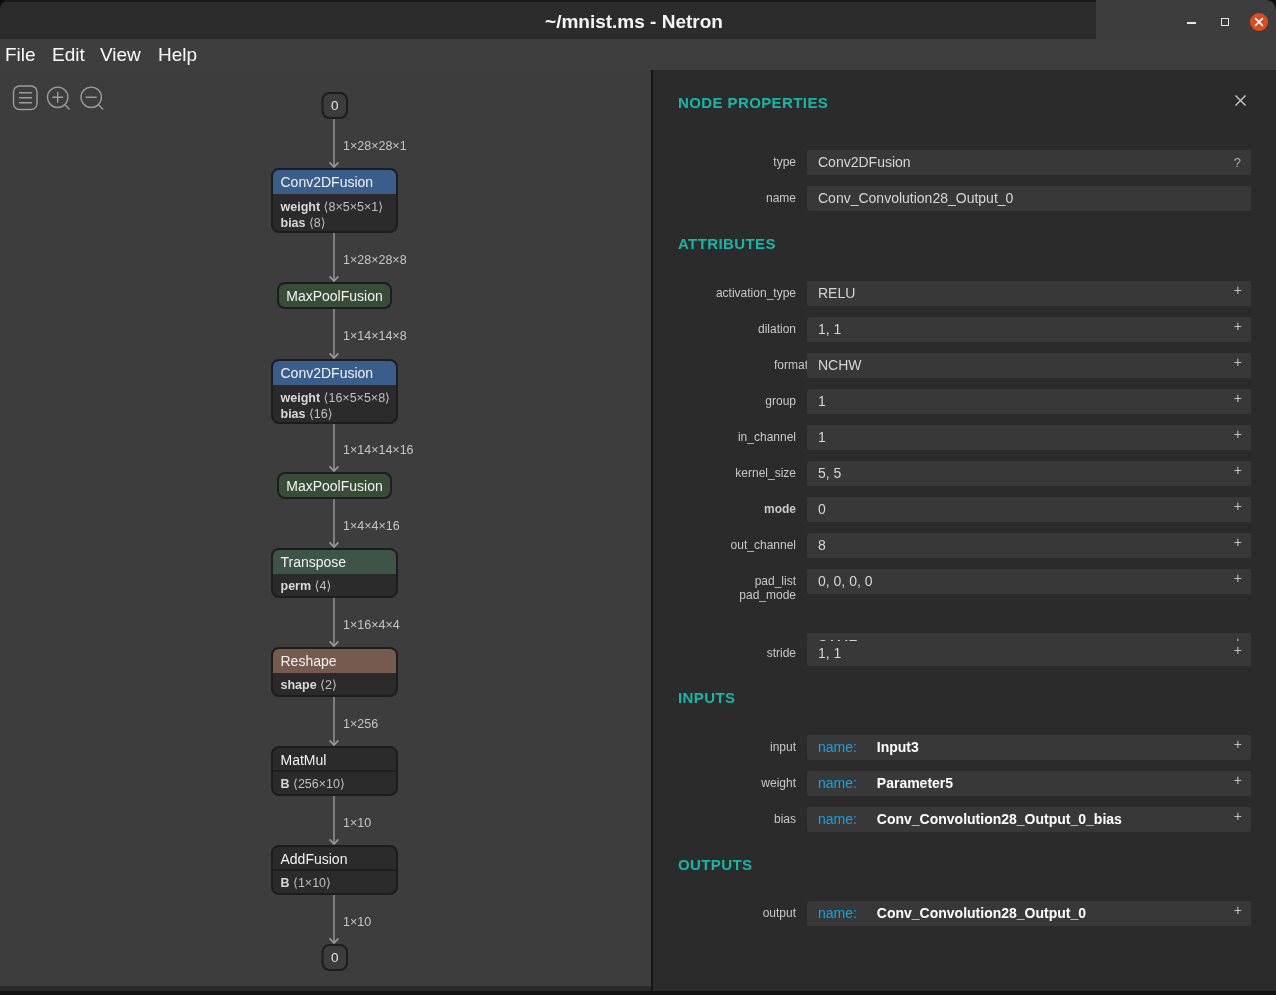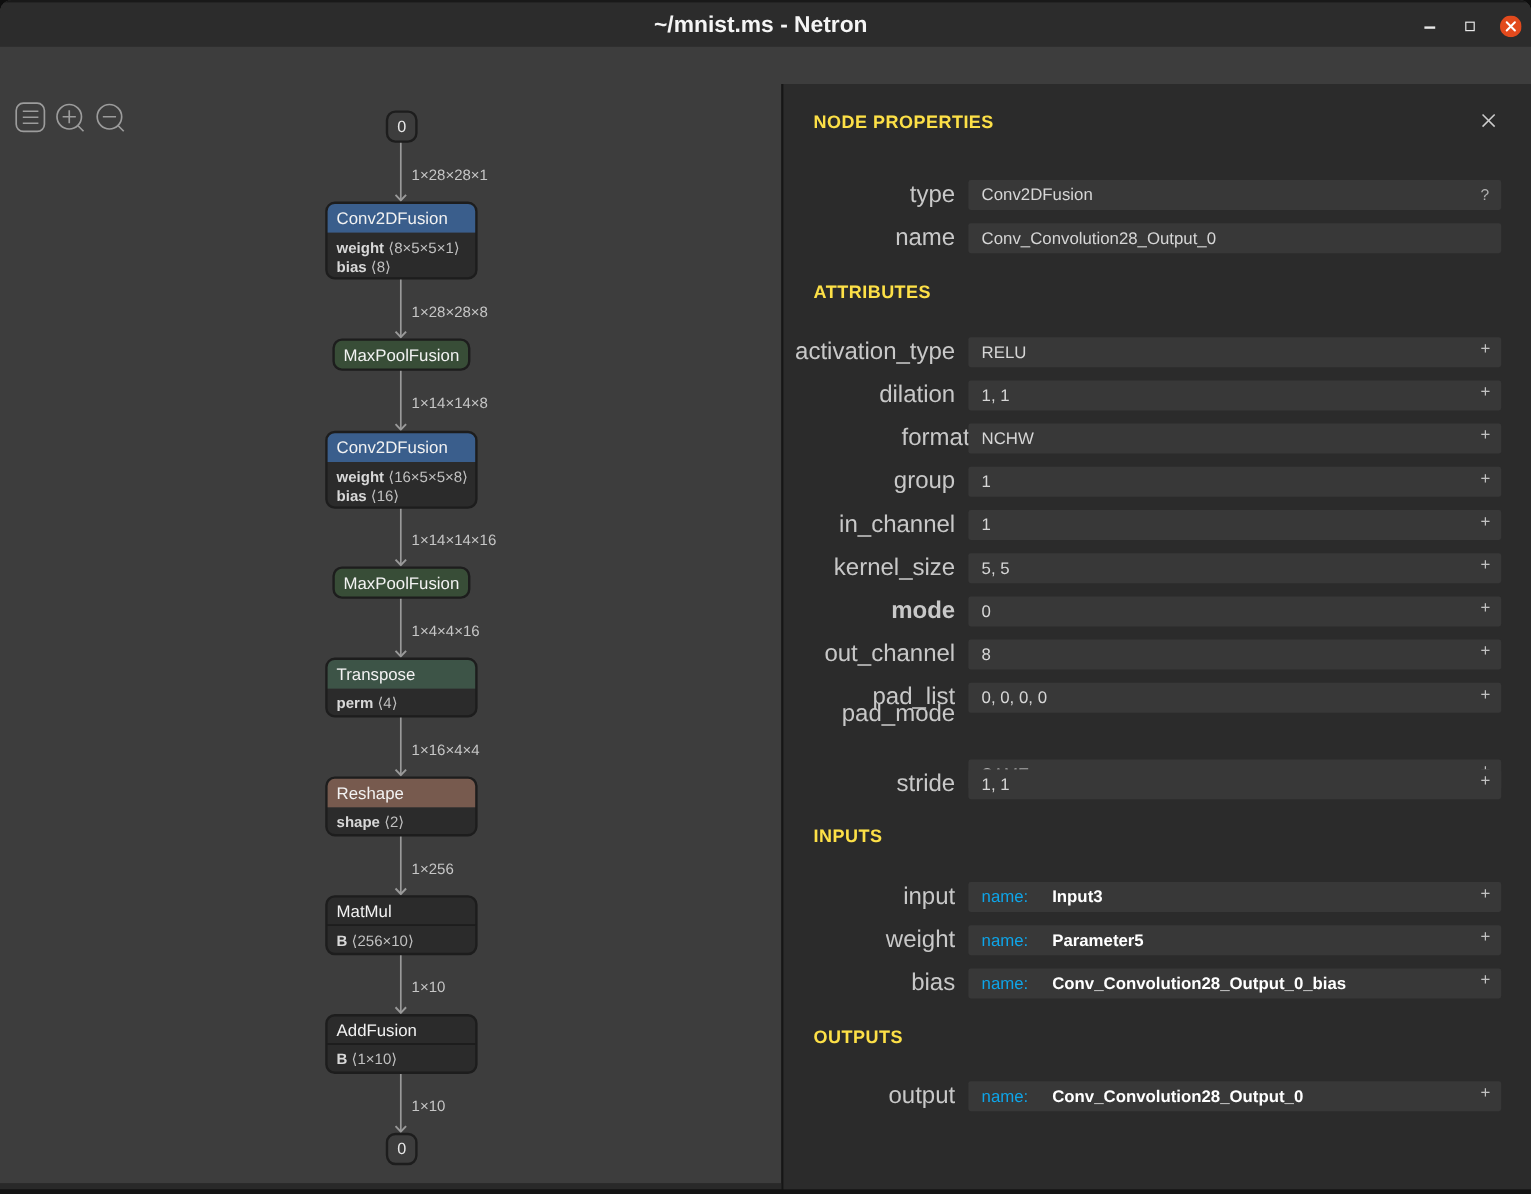--- a/index.html
+++ b/index.html
@@ -1,51 +1,57 @@
 <!DOCTYPE html>
 <html><head>
 <meta charset="utf-8">
 <style>
   * { margin:0; padding:0; box-sizing:border-box; }
   html,body { width:1276px; height:995px; background:#0e0e0e; font-family:"Liberation Sans",sans-serif; overflow:hidden; }
   #win { position:absolute; left:0; top:0; width:1276px; height:995px; border-radius:10px 10px 0 0; overflow:hidden; background:#3d3d3d; }
-  #titlebar { position:absolute; left:0; top:0; width:1276px; height:39px; background:#2c2c2c; border-top:2px solid #191919; }
+  #titlebar { position:absolute; left:0; top:0; width:1096px; height:39px; background:#2c2c2c; border-top:2px solid #191919; }
   #title { position:absolute; left:-4px; top:9px; width:1276px; text-align:center; font-size:19px; font-weight:bold; color:#f5f5f5; }
   .wbtn-min { position:absolute; left:1187px; top:20px; width:9px; height:2px; background:#e8e8e8; }
   .wbtn-max { position:absolute; left:1221px; top:16px; width:8px; height:8px; border:1.5px solid #e8e8e8; }
   .wbtn-close { position:absolute; left:1250px; top:11px; width:18px; height:18px; }
   #menubar { position:absolute; left:0; top:39px; width:1276px; height:31px; background:#3e3e3e; }
   .mitem { position:absolute; top:6px; font-size:19px; color:#fcfcfc; line-height:20px; }
   #graph { position:absolute; left:0; top:70px; width:651px; height:916px; background:#3d3d3d; }
   #divider { position:absolute; left:651px; top:70px; width:2px; height:925px; background:#161616; }
   #panel { position:absolute; left:653px; top:70px; width:623px; height:921px; background:#2b2b2b; }
   #bstrip1 { position:absolute; left:0; top:986px; width:651px; height:9px; background:#292929; }
   #bstrip2 { position:absolute; left:0; top:991px; width:1276px; height:4px; background:#131313; }
-  .hdg { position:absolute; font-size:15px; font-weight:bold; letter-spacing:0.4px; color:#fde047; line-height:15px; }
-  .lbl { position:absolute; width:143px; text-align:right; font-size:20px; color:#c8c8c8; line-height:25px; left:0; }
+  .hdg { position:absolute; font-size:15px; font-weight:bold; letter-spacing:0.4px; color:#14b8a6; line-height:15px; }
+  .lbl { position:absolute; width:143px; text-align:right; font-size:12px; color:#c8c8c8; line-height:25px; left:0; }
   .box { position:absolute; left:154px; width:444px; height:25px; background:#383838; border-radius:2px; font-size:14px; color:#d6d6d6; line-height:25px; padding-left:11px; }
   .plus { position:absolute; right:9px; top:0; font-size:14px; color:#c2c2c2; line-height:19px; font-weight:normal; }
   .qm { position:absolute; right:10px; top:0; font-size:13px; color:#b0b0b0; line-height:25px; }
   .npfx { color:#0ea5e9; } .nval { font-weight:bold; color:#ffffff;padding-left:16px; }
   #closex { position:absolute; left:581px; top:24px; width:13px; height:13px; }
 </style>
 </head>
 <body>
 <div id="win">
   <div id="titlebar">
     <div id="title">~/mnist.ms - Netron</div>
     <div class="wbtn-min"></div>
     <div class="wbtn-max"></div>
     <svg class="wbtn-close" viewBox="0 0 18 18">
         <circle cx="9" cy="9" r="9" fill="#e24a1d"></circle>
         <g stroke="#ffffff" stroke-width="1.7" stroke-linecap="round">
           <line x1="5.6" y1="5.6" x2="12.4" y2="12.4"></line>
           <line x1="12.4" y1="5.6" x2="5.6" y2="12.4"></line>
         </g>
       </svg>
+  </div>
+  <div id="menubar">
+    <span class="mitem" style="left:5px;">File</span>
+    <span class="mitem" style="left:52px;">Edit</span>
+    <span class="mitem" style="left:100px;">View</span>
+    <span class="mitem" style="left:158px;">Help</span>
   </div>
   <div id="graph">
   <svg width="651" height="916" viewBox="0 0 651 916">
 
     <g stroke="#9c9c9c" stroke-width="1.4" fill="none">
       <rect x="13.5" y="16" width="23.5" height="23.5" rx="6"></rect>
       <line x1="19" y1="22.7" x2="32" y2="22.7"></line>
       <line x1="19" y1="27.7" x2="32" y2="27.7"></line>
       <line x1="19" y1="32.7" x2="32" y2="32.7"></line>
       <circle cx="57.7" cy="27.3" r="10.2"></circle>

